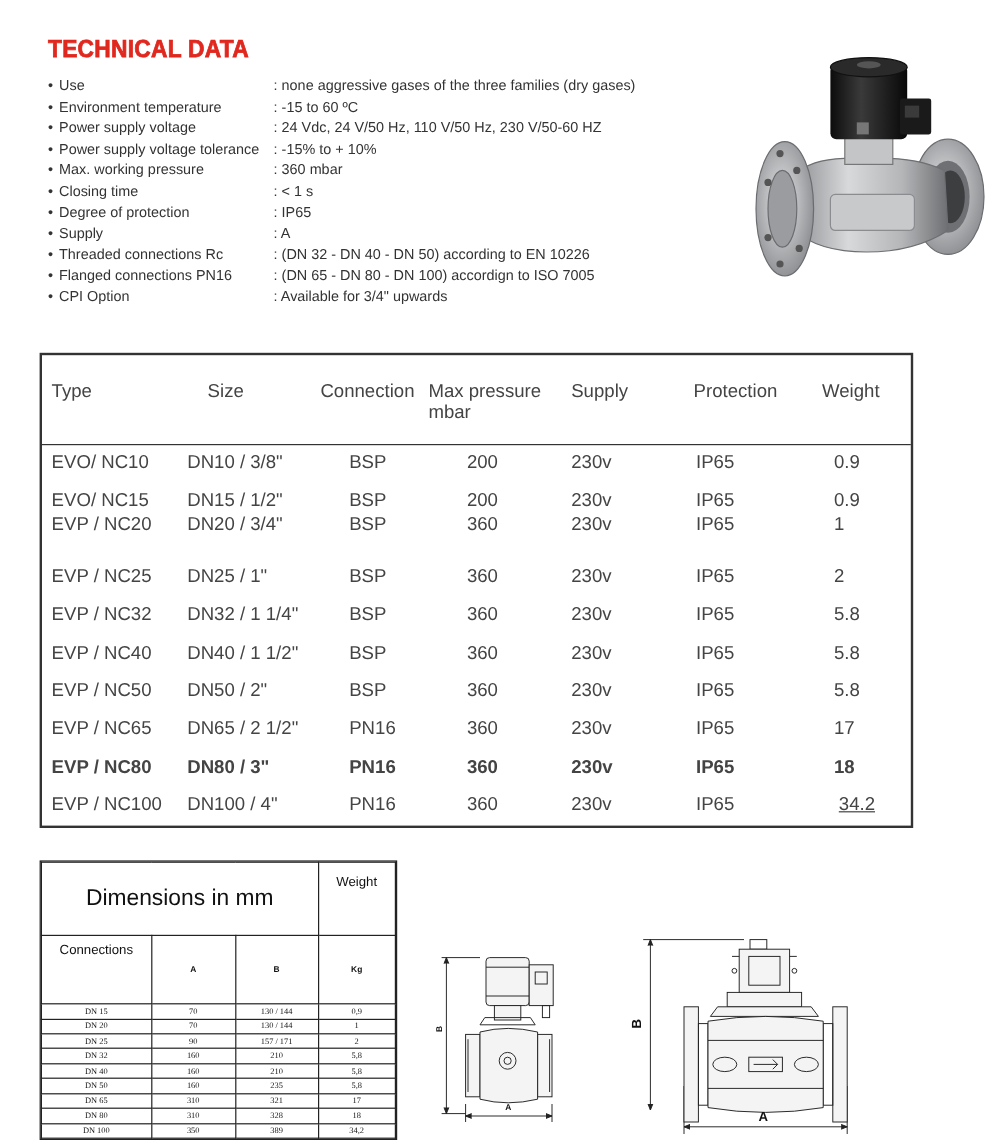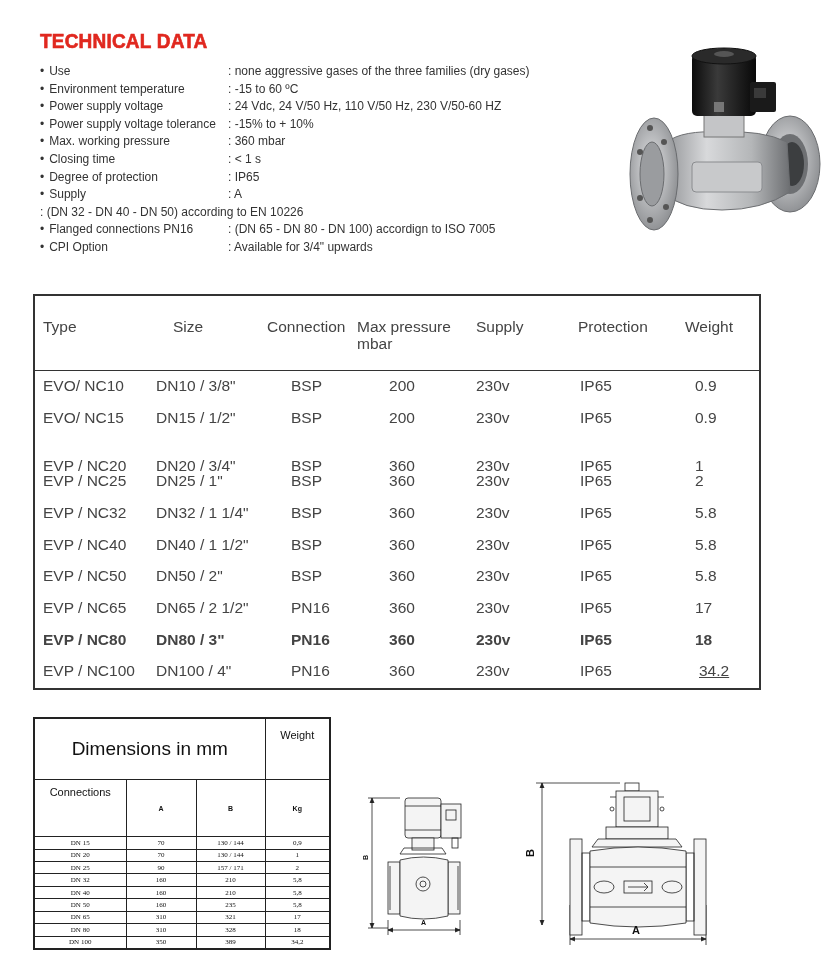--- a/index.html
+++ b/index.html
@@ -65,20 +65,21 @@
     </div>
   <div class="spec-row">
       <span class="spec-key">Degree of protection</span>
       <span class="spec-val">: IP65</span>
     </div>
   <div class="spec-row">
       <span class="spec-key">Supply</span>
       <span class="spec-val">: A</span>
     </div>
   <div class="spec-row">
+      <span class="spec-key">Threaded connections Rc</span>
       <span class="spec-val">: (DN 32 - DN 40 - DN 50) according to EN 10226</span>
     </div>
   <div class="spec-row">
       <span class="spec-key">Flanged connections PN16</span>
       <span class="spec-val">: (DN 65 - DN 80 - DN 100) accordign to ISO 7005</span>
     </div>
   <div class="spec-row">
       <span class="spec-key">CPI Option</span>
       <span class="spec-val">: Available for 3/4" upwards</span>
     </div>
@@ -158,21 +159,21 @@
       </div>
       <div class="mt-row" style="top: 112.7px;">
         <div class="mt-cell" style="left: 8px;">EVO/ NC15</div>
         <div class="mt-cell" style="left: 121px;">DN15 /  1/2"</div>
         <div class="mt-cell" style="left: 256px;">BSP</div>
         <div class="mt-cell" style="left: 322px; width: 90px; text-align: center;">200</div>
         <div class="mt-cell" style="left: 441px;">230v</div>
         <div class="mt-cell" style="left: 545px;">IP65</div>
         <div class="mt-cell" style="left: 660px;">0.9</div>
       </div>
-      <div class="mt-row" style="top: 161px;">
+      <div class="mt-row" style="top: 133px;">
         <div class="mt-cell" style="left: 8px;">EVP / NC20</div>
         <div class="mt-cell" style="left: 121px;">DN20 /  3/4"</div>
         <div class="mt-cell" style="left: 256px;">BSP</div>
         <div class="mt-cell" style="left: 322px; width: 90px; text-align: center;">360</div>
         <div class="mt-cell" style="left: 441px;">230v</div>
         <div class="mt-cell" style="left: 545px;">IP65</div>
         <div class="mt-cell" style="left: 660px;">1</div>
       </div>
       <div class="mt-row" style="top: 176.1px;">
         <div class="mt-cell" style="left: 8px;">EVP / NC25</div>

